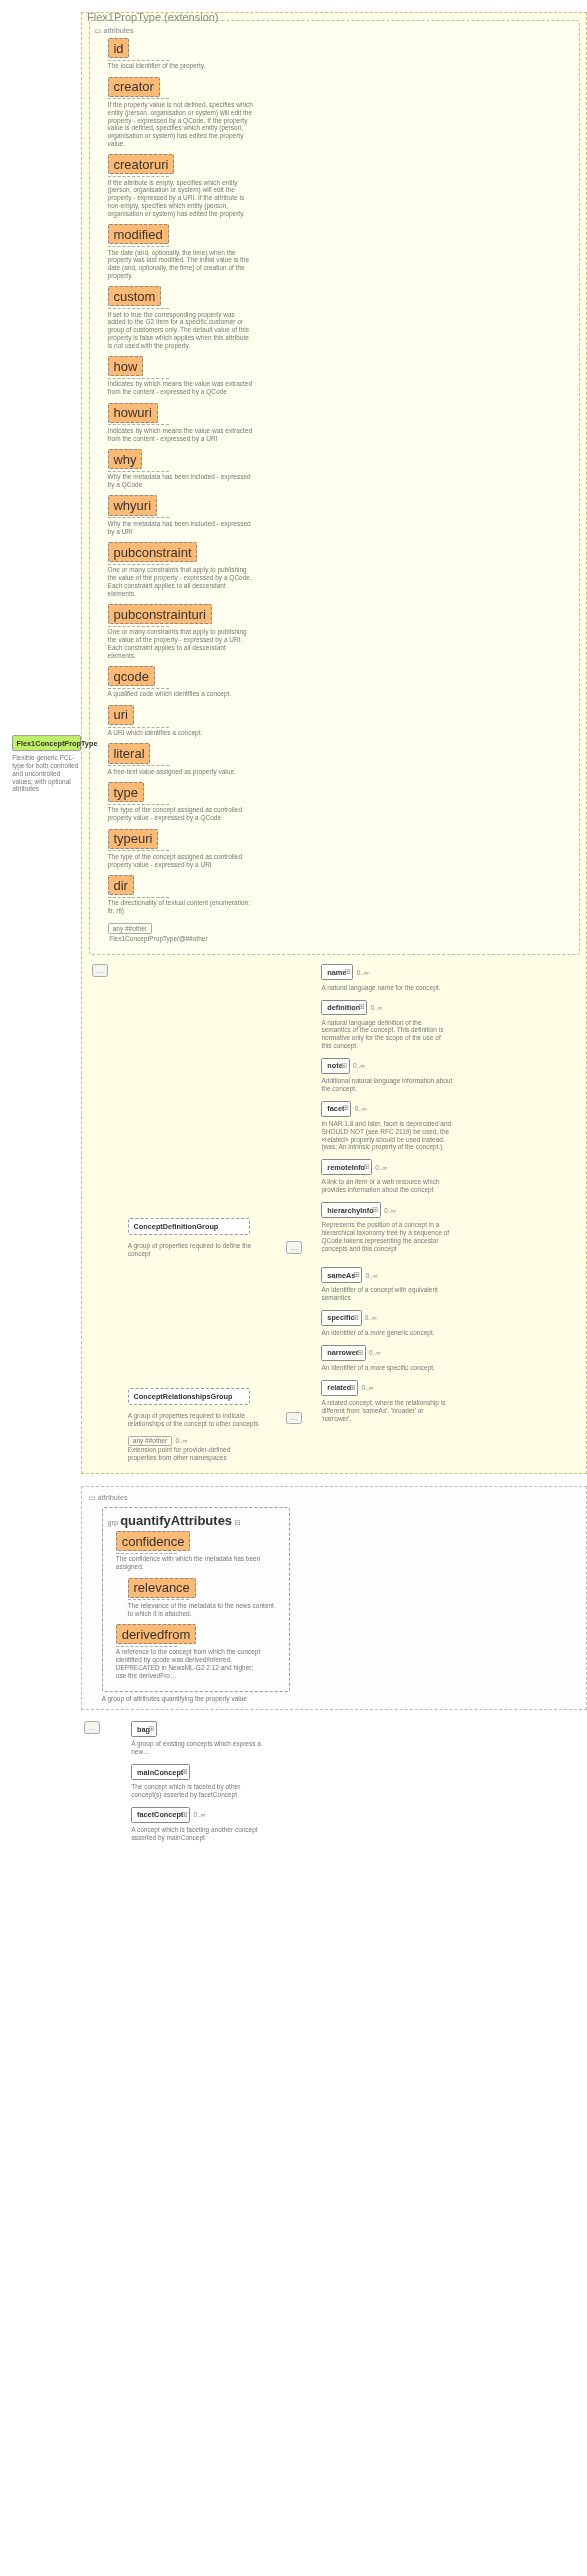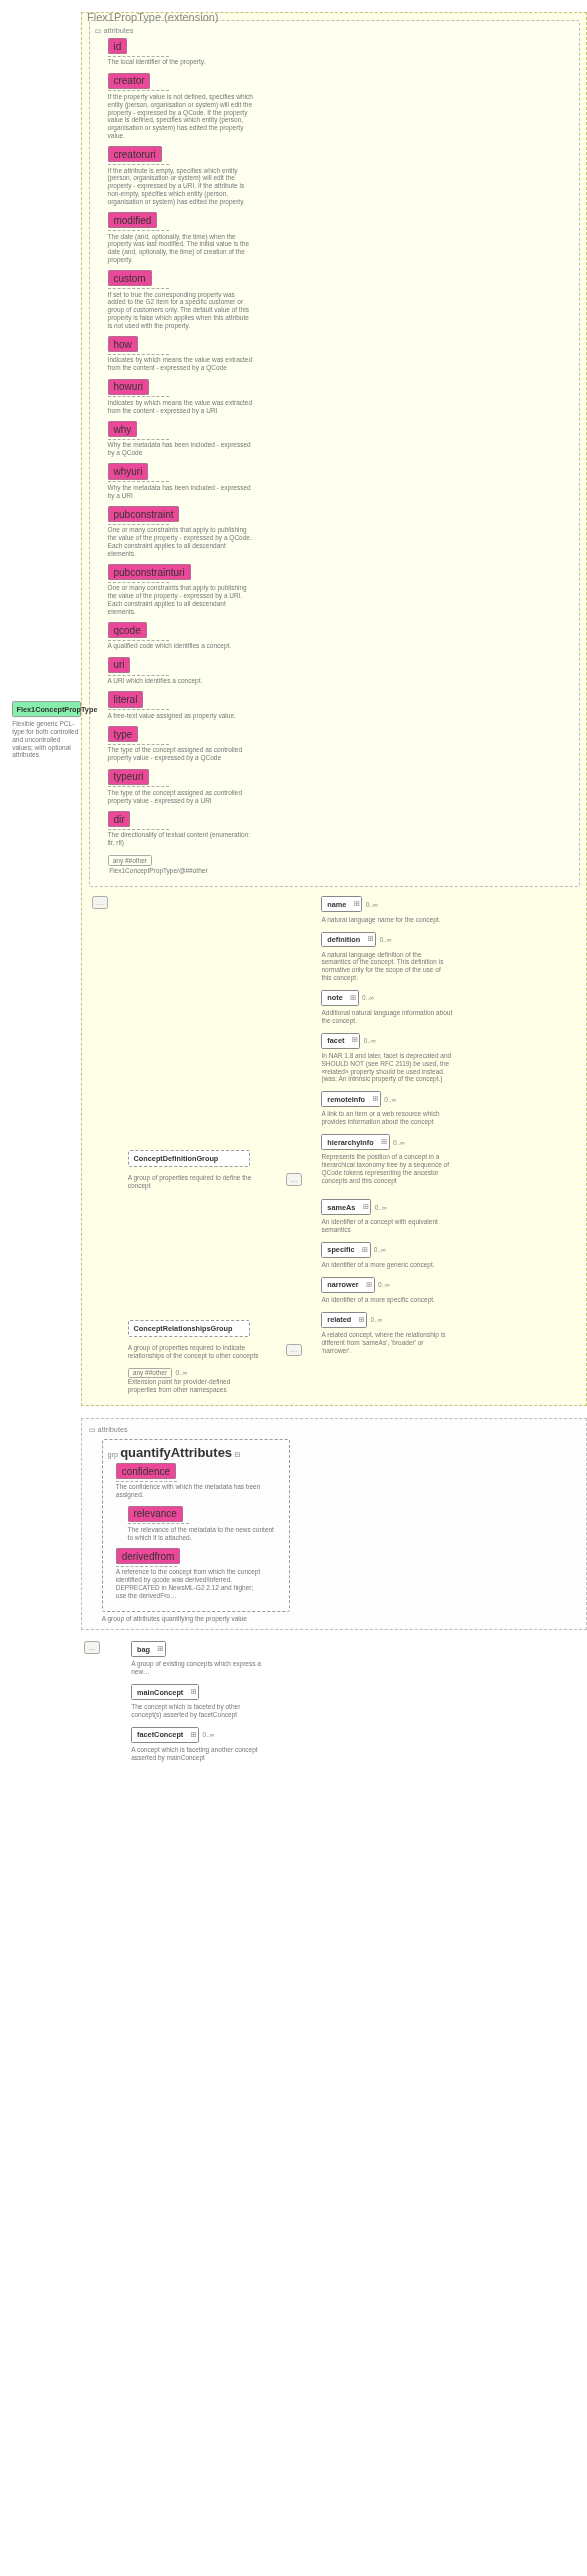--- a/index.html
+++ b/index.html
@@ -4,46 +4,46 @@
 <style>
 *{box-sizing:border-box}
 body{margin:0;font-family:Tahoma,Verdana,sans-serif;font-size:7.3px;color:#333;background:#fff;width:587px}
 .container{position:relative;padding:8.2px}
 
 
 .ext-wrap{position:relative;margin-left:73px;width:506px;border:0.8px dashed #c0c080;background:#FFFFE8;padding:6.5px;margin-top:4.1px}
 .ext-label{position:absolute;top:-2.4px;left:4.9px;font-size:11px;color:#888}
 
 
-.root-box{position:absolute;left:-70px;top:50%;transform:translateY(-50%);width:69px;border:0.8px solid #999;border-radius:1.6px;background:#86efac;padding:2.4px 3.3px;font-weight:bold;font-size:7.3px;z-index:2}
+.root-box{position:absolute;left:-70px;top:50%;transform:translateY(-50%);width:69px;border:0.8px solid #999;border-radius:1.6px;background:#bef264;padding:2.4px 3.3px;font-weight:bold;font-size:7.3px;z-index:2}
 .root-desc{position:absolute;left:-70px;top:50%;transform:translateY(11.4px);width:69px;font-size:6.5px;color:#777;line-height:1.2}
 
 
 .attrs-box{border:0.8px dashed #bbb;border-radius:2.4px;padding:4.9px;margin-bottom:6.5px;background:rgba(255,255,255,0.3)}
 .attrs-head{font-size:7.3px;color:#888;margin-bottom:3.3px}
 .attr-item{margin:3.3px 0 6.5px 13px;max-width:147px}
-.attr-name{display:inline-block;border:0.8px dashed #888;border-radius:1.6px;padding:1.6px 4.9px;font-size:10px;background:#ec4899;color:#333}
+.attr-name{display:inline-block;border:0.8px dashed #888;border-radius:1.6px;padding:1.6px 4.9px;font-size:13px;background:#fdba74;color:#333}
 .attr-name.solid{border-style:solid}
 .attr-desc{font-size:6.5px;color:#777;margin-top:1.6px;line-height:1.2}
 .dash-sep{border-top:0.8px dashed #aaa;margin:1.6px 0 1.6px 0;width:61px}
 .attr-tag{display:inline-block;border:0.8px solid #aaa;border-radius:1.6px;padding:0.8px 4.1px;font-size:6.5px;color:#777;margin-top:1.6px}
 .attr-sub{font-size:6.5px;color:#777;margin-top:1.6px;margin-left:1.6px}
 
 
 .content-row{display:flex;align-items:flex-start}
 .content-row .col-left{width:39px;flex:none;position:relative}
 .conn-sym{display:inline-block;border:0.8px solid #aaa;border-radius:2.4px;padding:0.8px 3.3px;font-size:7.3px;background:#f5f5f0;color:#888;margin:3.3px}
 
 
 .group-box{border:0.8px dashed #999;border-radius:2.4px;padding:3.3px 4.9px;background:#fff;margin:4.9px 0;display:inline-block;min-width:122px;font-size:7.3px;font-weight:bold}
 .group-desc{font-size:6.5px;color:#777;margin-top:1.6px;max-width:139px;line-height:1.2}
 
 
 .elem-box{border:0.8px solid #888;border-radius:1.6px;padding:2.4px 4.9px;background:#fff;font-size:7.3px;font-weight:bold;display:inline-block;margin:3.3px 0}
-.elem-box.expand{padding-right:15px;position:relative}
+.elem-box.expand{padding-right:6px;position:relative}
 .elem-box.expand::after{content:"⊞";position:absolute;right:1.6px;top:1.6px;font-size:7.3px;color:#888;font-weight:normal}
 .elem-desc{font-size:6.5px;color:#777;max-width:131px;line-height:1.2;margin-bottom:4.9px}
 .occ{font-size:6.5px;color:#888;margin-left:3.3px}
 
 .mid-col{display:flex;flex-direction:column}
 .group-row{display:flex;align-items:flex-end;margin-bottom:6.5px}
 .group-cell{min-width:155px}
 .elem-list{margin-left:16.3px}
 
 

